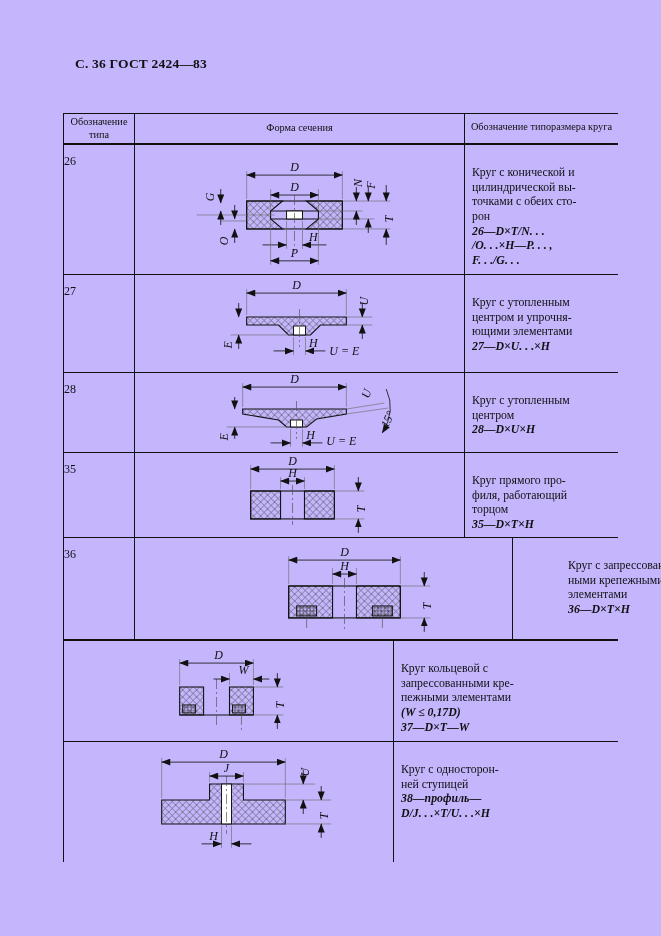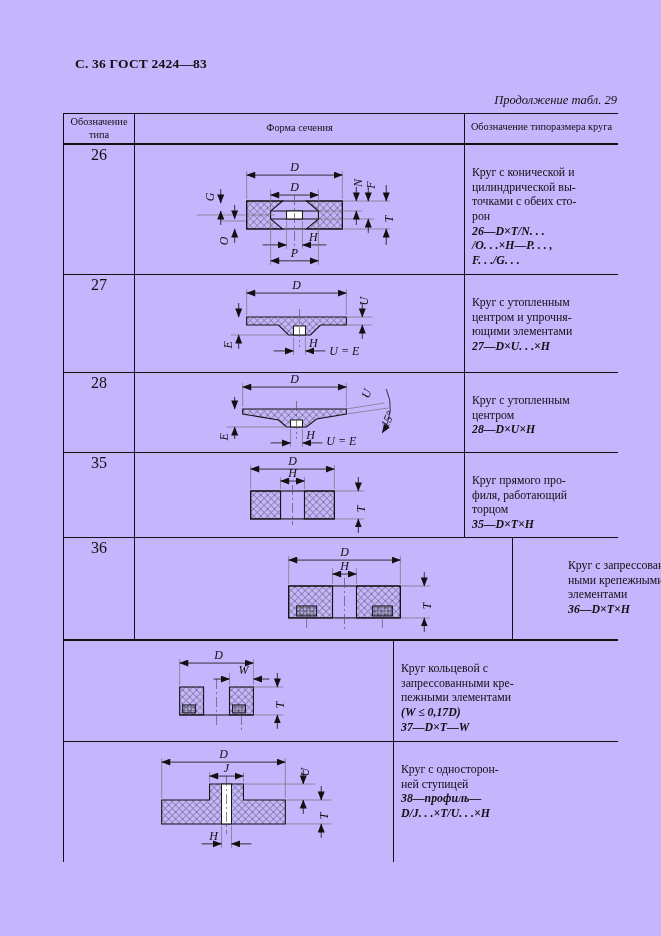--- a/index.html
+++ b/index.html
@@ -8,21 +8,21 @@
   .running-head{position:absolute;left:75px;top:56px;font-weight:bold;font-size:13.5px;letter-spacing:.2px;}
   .caption{position:absolute;left:63px;top:93px;width:554px;text-align:right;
            font-style:italic;font-size:12.5px;}
   .tbl{position:absolute;left:63px;top:113px;width:554px;
        border-top:1.4px solid #111;border-left:1.4px solid #111;}
   .row{display:flex;width:554px;border-bottom:1.2px solid #111;box-sizing:border-box;}
   .row.hdr{height:31px;border-bottom:2.6px solid #111;}
   .row.thick{border-bottom:2.2px solid #111;gap:48px;}
   .row.last{border-bottom:none;}
   .c1{width:71px;box-sizing:border-box;border-right:1.2px solid #111;
-      text-align:center;font-size:16px;padding-top:1px;flex:none;}
+      text-align:left;font-size:12px;padding-top:9px;flex:none;}
   .c2{width:330px;box-sizing:border-box;border-right:1.2px solid #111;flex:none;overflow:hidden;}
   .c3{width:153px;box-sizing:border-box;flex:none;padding:20px 4px 0 7px;font-size:11.8px;line-height:1.24;}
   .hc{display:flex;align-items:center;justify-content:center;text-align:center;
       font-size:10.3px;line-height:1.25;white-space:pre-line;padding:2px;}
   .desc{white-space:pre-line;}
   .formula{white-space:pre-line;font-style:italic;font-weight:bold;}
   svg{display:block;}
   .sh{stroke:#141414;stroke-width:1.1;fill:url(#hx);}
   .dn{stroke:#141414;stroke-width:1;fill:url(#hd);}
   .ol{stroke:#141414;stroke-width:1.1;fill:none;}
@@ -48,21 +48,20 @@
     </marker>
     <marker id="as" orient="auto" markerUnits="userSpaceOnUse" markerWidth="10" markerHeight="8" refX="0.4" refY="3.5">
       <path d="M9 0L0 3.5L9 7Z" fill="#111"></path>
     </marker>
   </defs>
 </svg>
 
 <div class="page">
 
   <div class="running-head">С. 36 ГОСТ 2424—83</div>
-  <div class="caption">Продолжение табл. 29</div>
 
   <div class="tbl">
 
     <div class="row hdr">
       <div class="c1 hc">Обозначение
 типа</div>
       <div class="c2 hc">Форма сечения</div>
       <div class="c3 hc" style="padding-top:0">Обозначение типоразмера круга</div>
     </div>
 

